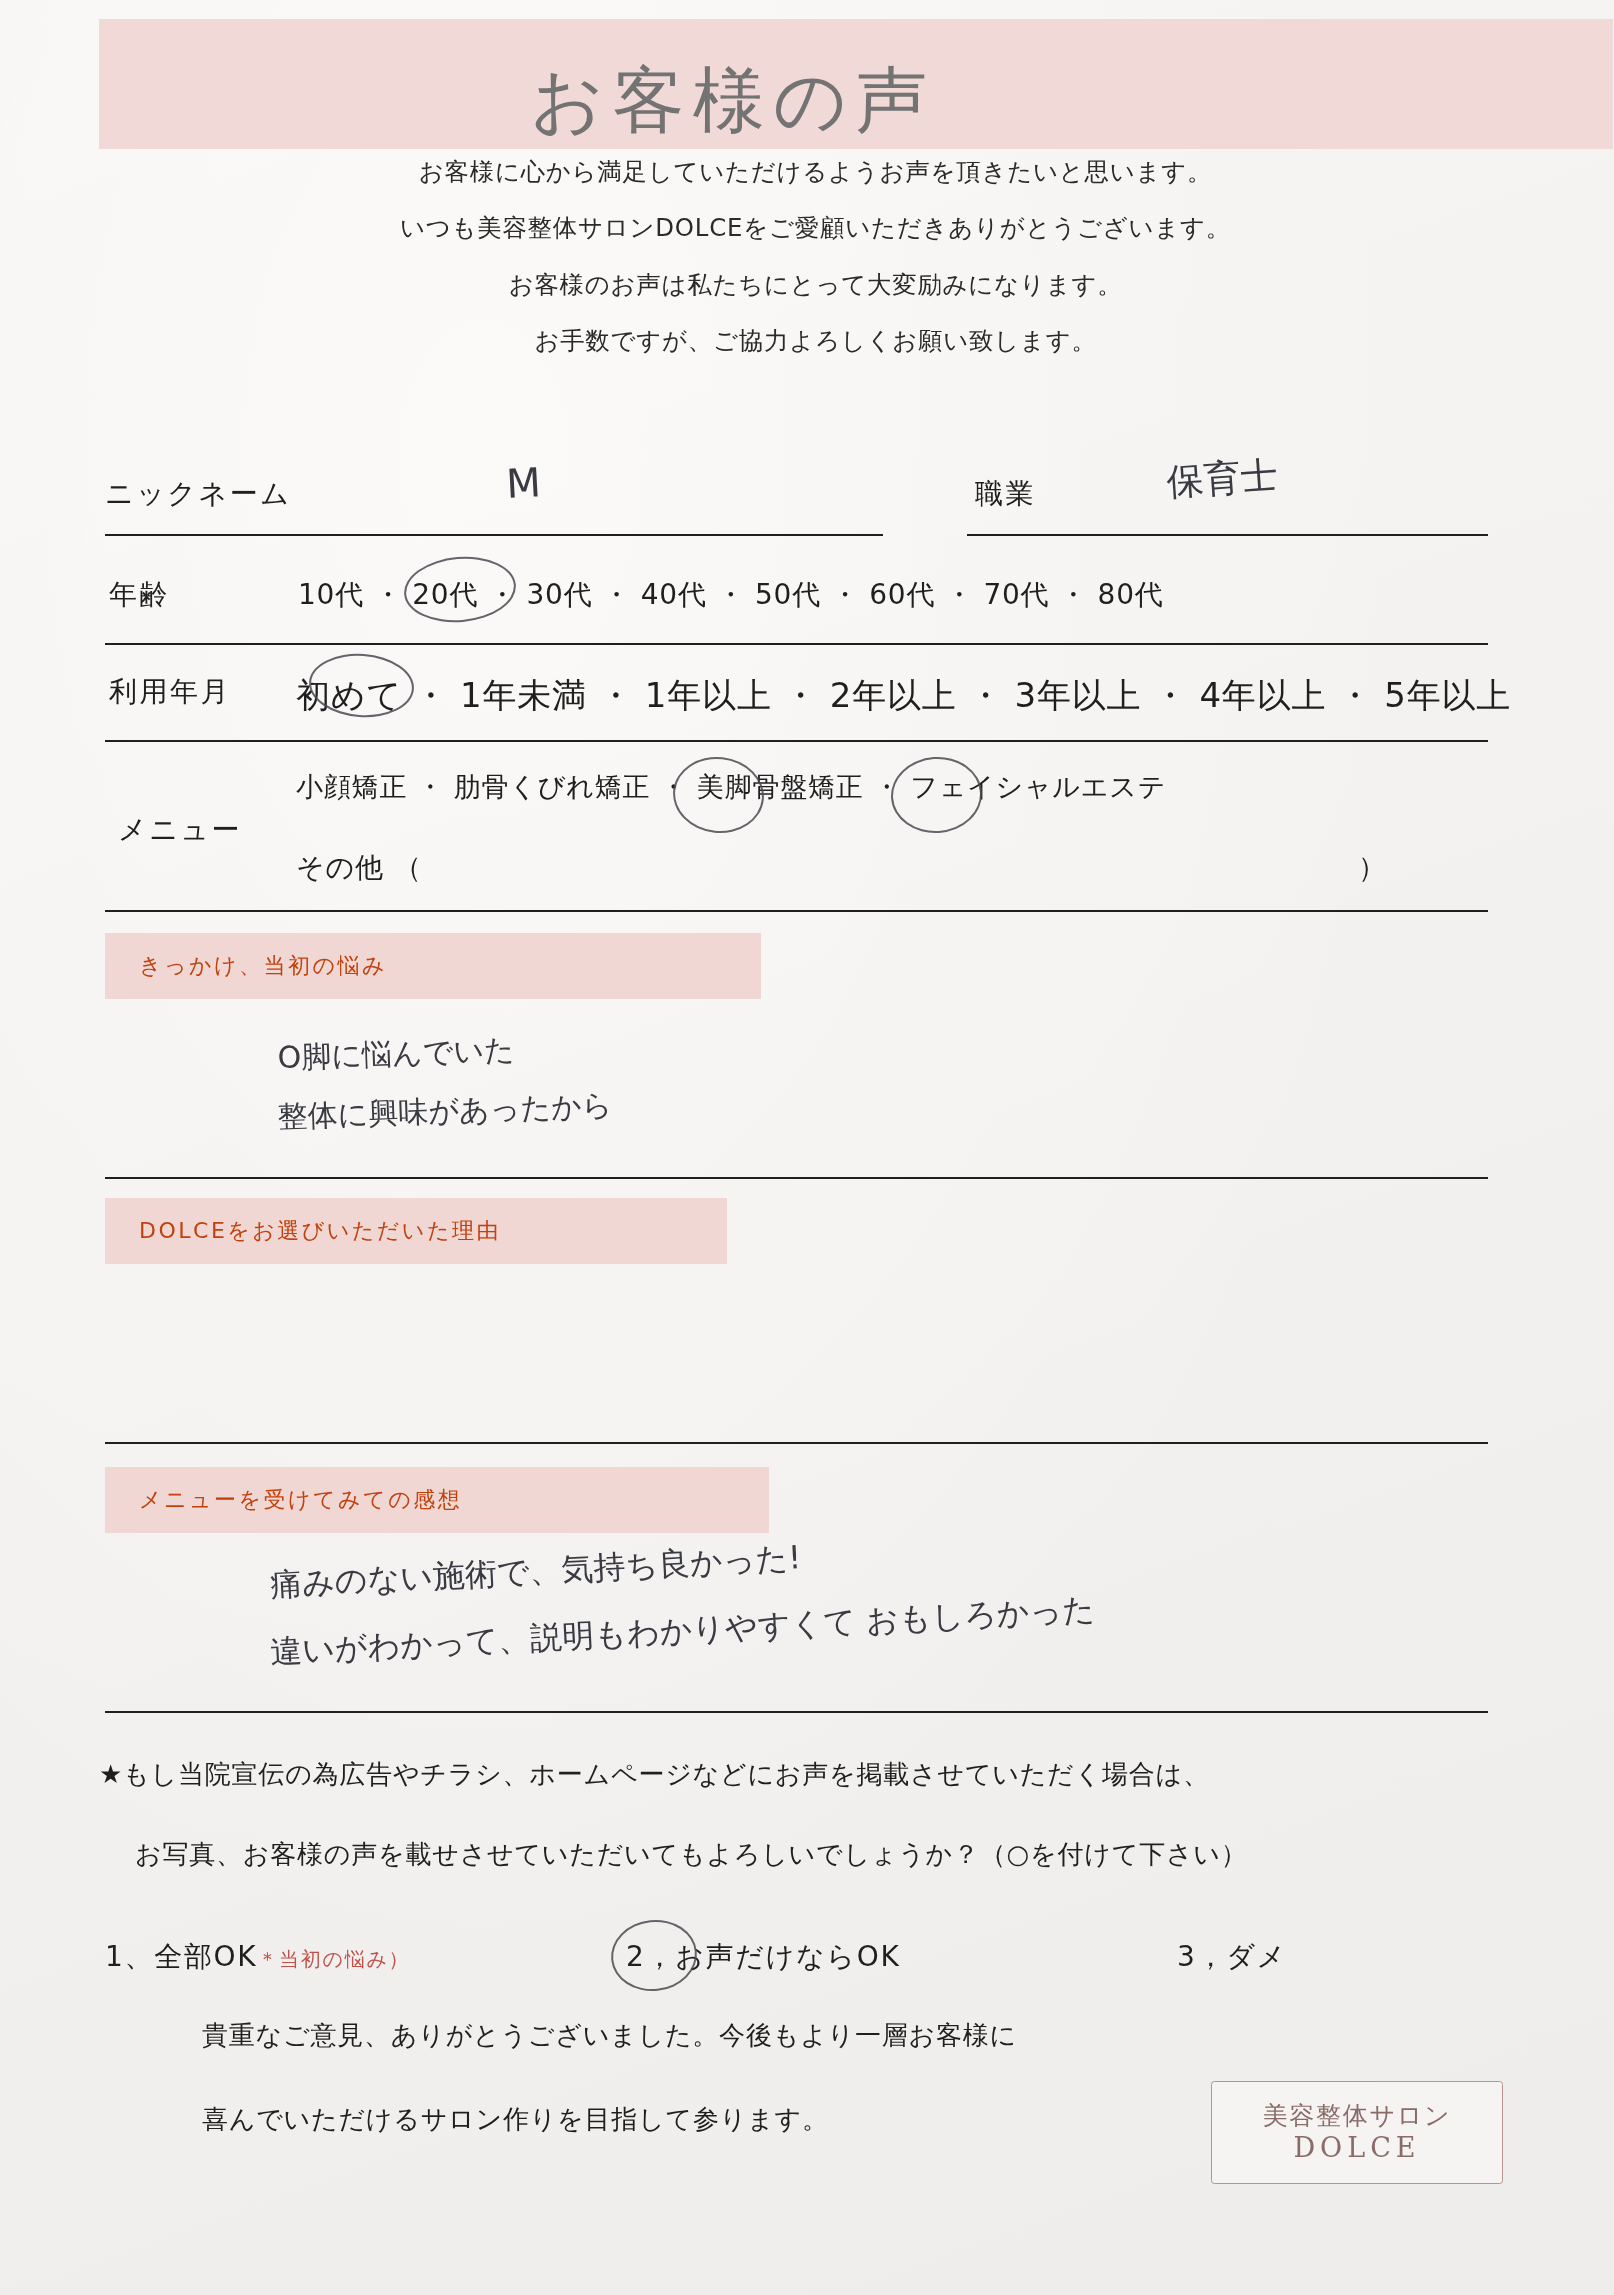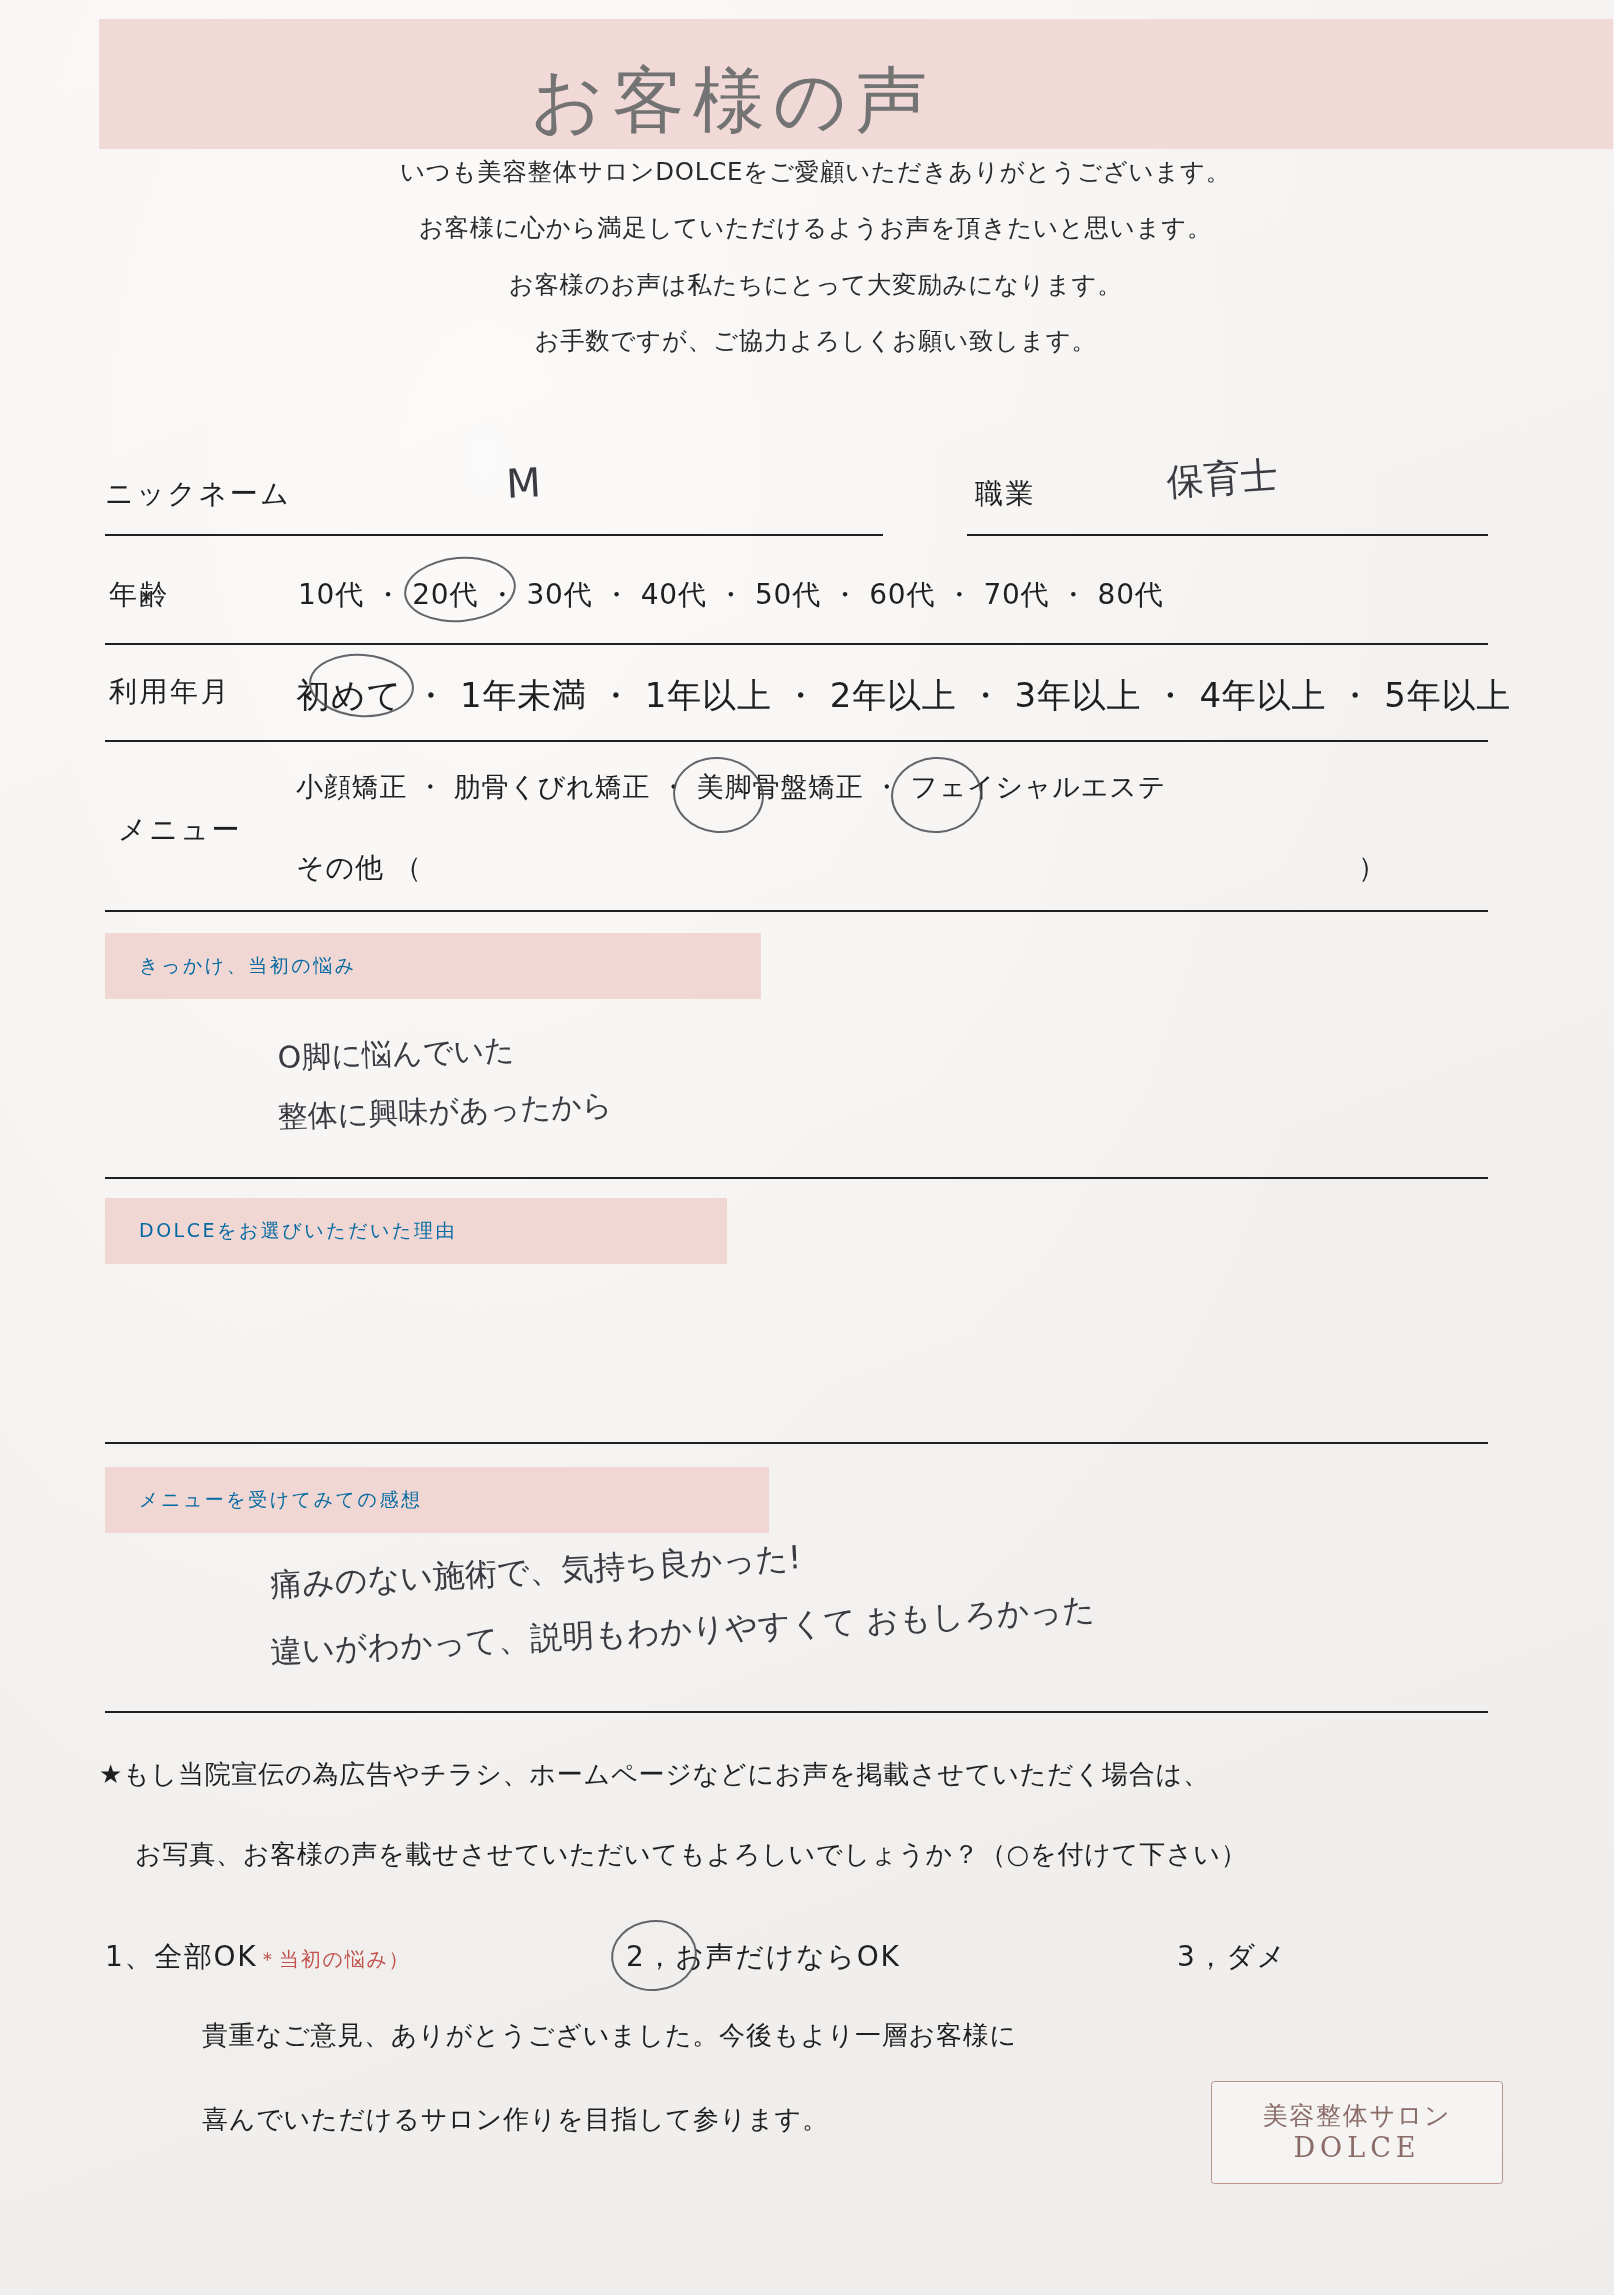--- a/index.html
+++ b/index.html
@@ -124,23 +124,23 @@
   .pink-head {
     position: absolute;
     background: #f0d7d4;
     display: flex;
     align-items: center;
     padding-left: 34px;
     box-sizing: border-box;
   }
   .pink-head span {
     font-family: "DejaVu Sans", sans-serif;
-    font-size: 19px;
+    font-size: 22px;
     letter-spacing: 2.5px;
-    color: #0369a1;
+    color: #c2410c;
   }
 
   
   .consent {
     position: absolute;
     font-family: "DejaVu Sans", sans-serif;
     font-size: 26px;
     color: #1f1f1f;
     letter-spacing: 0.8px;
     white-space: nowrap;
@@ -198,22 +198,22 @@
 <body>
 
 <div class="page">
   <div class="sheet">
 
     <div class="title-band">
       <div class="title-text">お客様の声</div>
     </div>
 
     <div class="intro">
+      <p>お客様に心から満足していただけるようお声を頂きたいと思います。</p>
       <p>いつも美容整体サロンDOLCEをご愛顧いただきありがとうございます。</p>
-      <p>お客様に心から満足していただけるようお声を頂きたいと思います。</p>
       <p>お客様のお声は私たちにとって大変励みになります。</p>
       <p>お手数ですが、ご協力よろしくお願い致します。</p>
     </div>
 
     <div class="label" style="left:105px; top:475px;">ニックネーム</div>
     <div class="hand" style="left:505px; top:461px; font-size:40px; transform: rotate(-3deg);">M</div>
 
     <div class="label" style="left:975px; top:475px;">職業</div>
     <div class="hand" style="left:1165px; top:458px; font-size:37px; transform: rotate(-4deg);">保育士</div>
 

